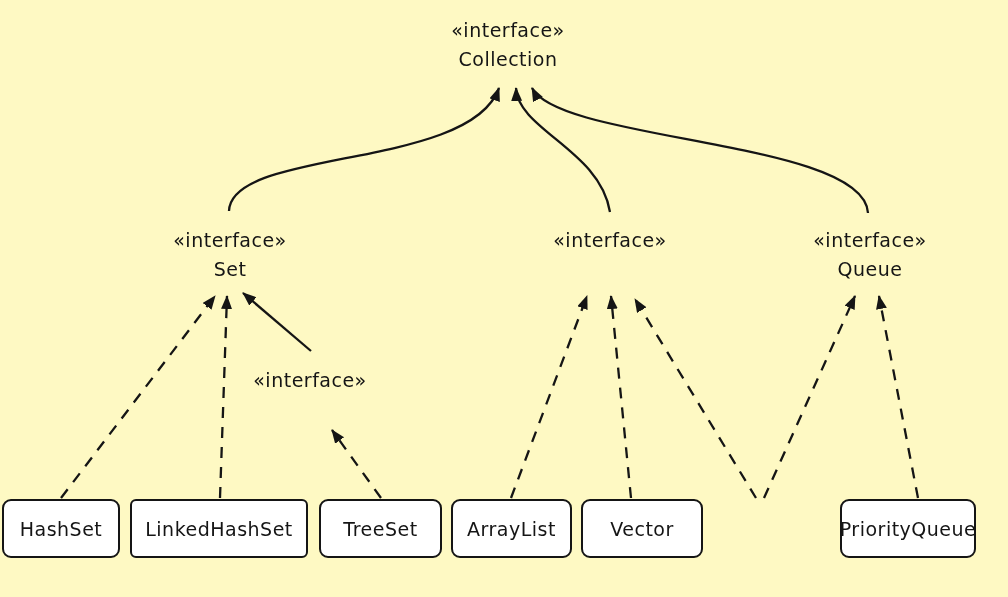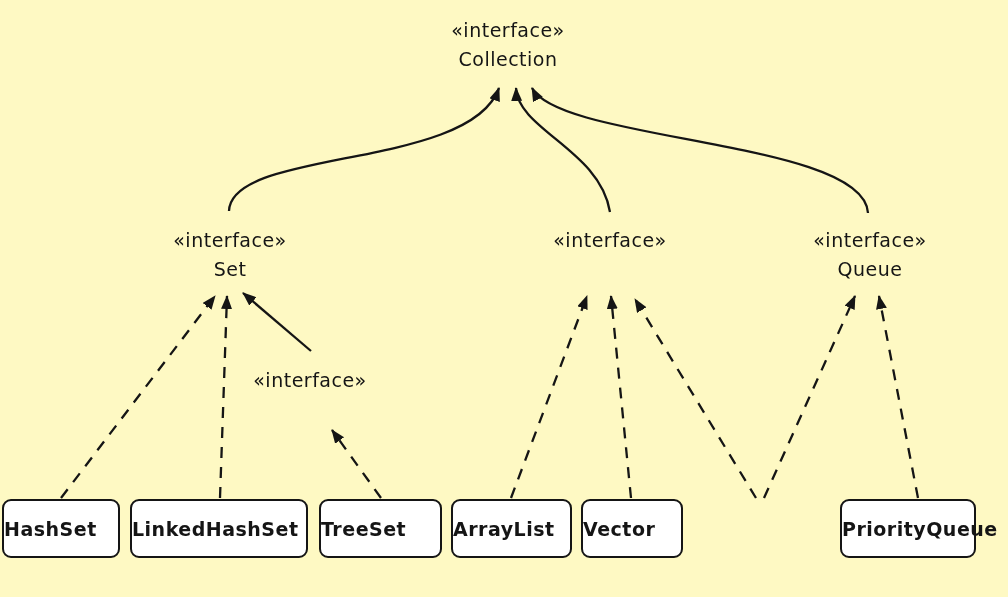--- a/index.html
+++ b/index.html
@@ -36,25 +36,25 @@
   .iface-label .iface-name { display: block; }
   .class-box {
     position: absolute;
     top: 499px;
     height: 59px;
     background: #ffffff;
     border: 2.5px solid #151515;
     border-radius: 9px;
     display: flex;
     align-items: center;
+    justify-content: center;
     color: #151515;
     font-size: 19px;
     letter-spacing: 0.5px;
     white-space: nowrap;
-    font-weight: bold;
   }
 </style>
 </head>
 <body>
 
 <div class="canvas">
 
   <svg class="edges" viewBox="0 0 1008 597" xmlns="http://www.w3.org/2000/svg">
     <defs>
       <marker id="arrowhead" markerUnits="userSpaceOnUse" markerWidth="16" markerHeight="13" refX="13" refY="5.5" orient="auto">
@@ -97,33 +97,33 @@
   </div>
 
   <div class="iface-label" style="left:310px; top:366px;">
     <span class="stereotype">«interface»</span>
   </div>
 
   <div class="class-box" style="left:2px; width:118px;">
     <span>HashSet</span>
   </div>
 
-  <div class="class-box" style="left:130px; width:178px;">
+  <div class="class-box" style="left:130px; width:178px;border-radius:6px;">
     <span>LinkedHashSet</span>
   </div>
 
   <div class="class-box" style="left:451px; width:121px;">
     <span>ArrayList</span>
   </div>
 
   <div class="class-box" style="left:319px; width:123px;">
     <span>TreeSet</span>
   </div>
 
-  <div class="class-box" style="left:581px; width:102px;">
+  <div class="class-box" style="left:581px; width:122px;">
     <span>Vector</span>
   </div>
 
 
   <div class="class-box" style="left:840px; width:136px;">
     <span>PriorityQueue</span>
   </div>
 
 </div>
 

